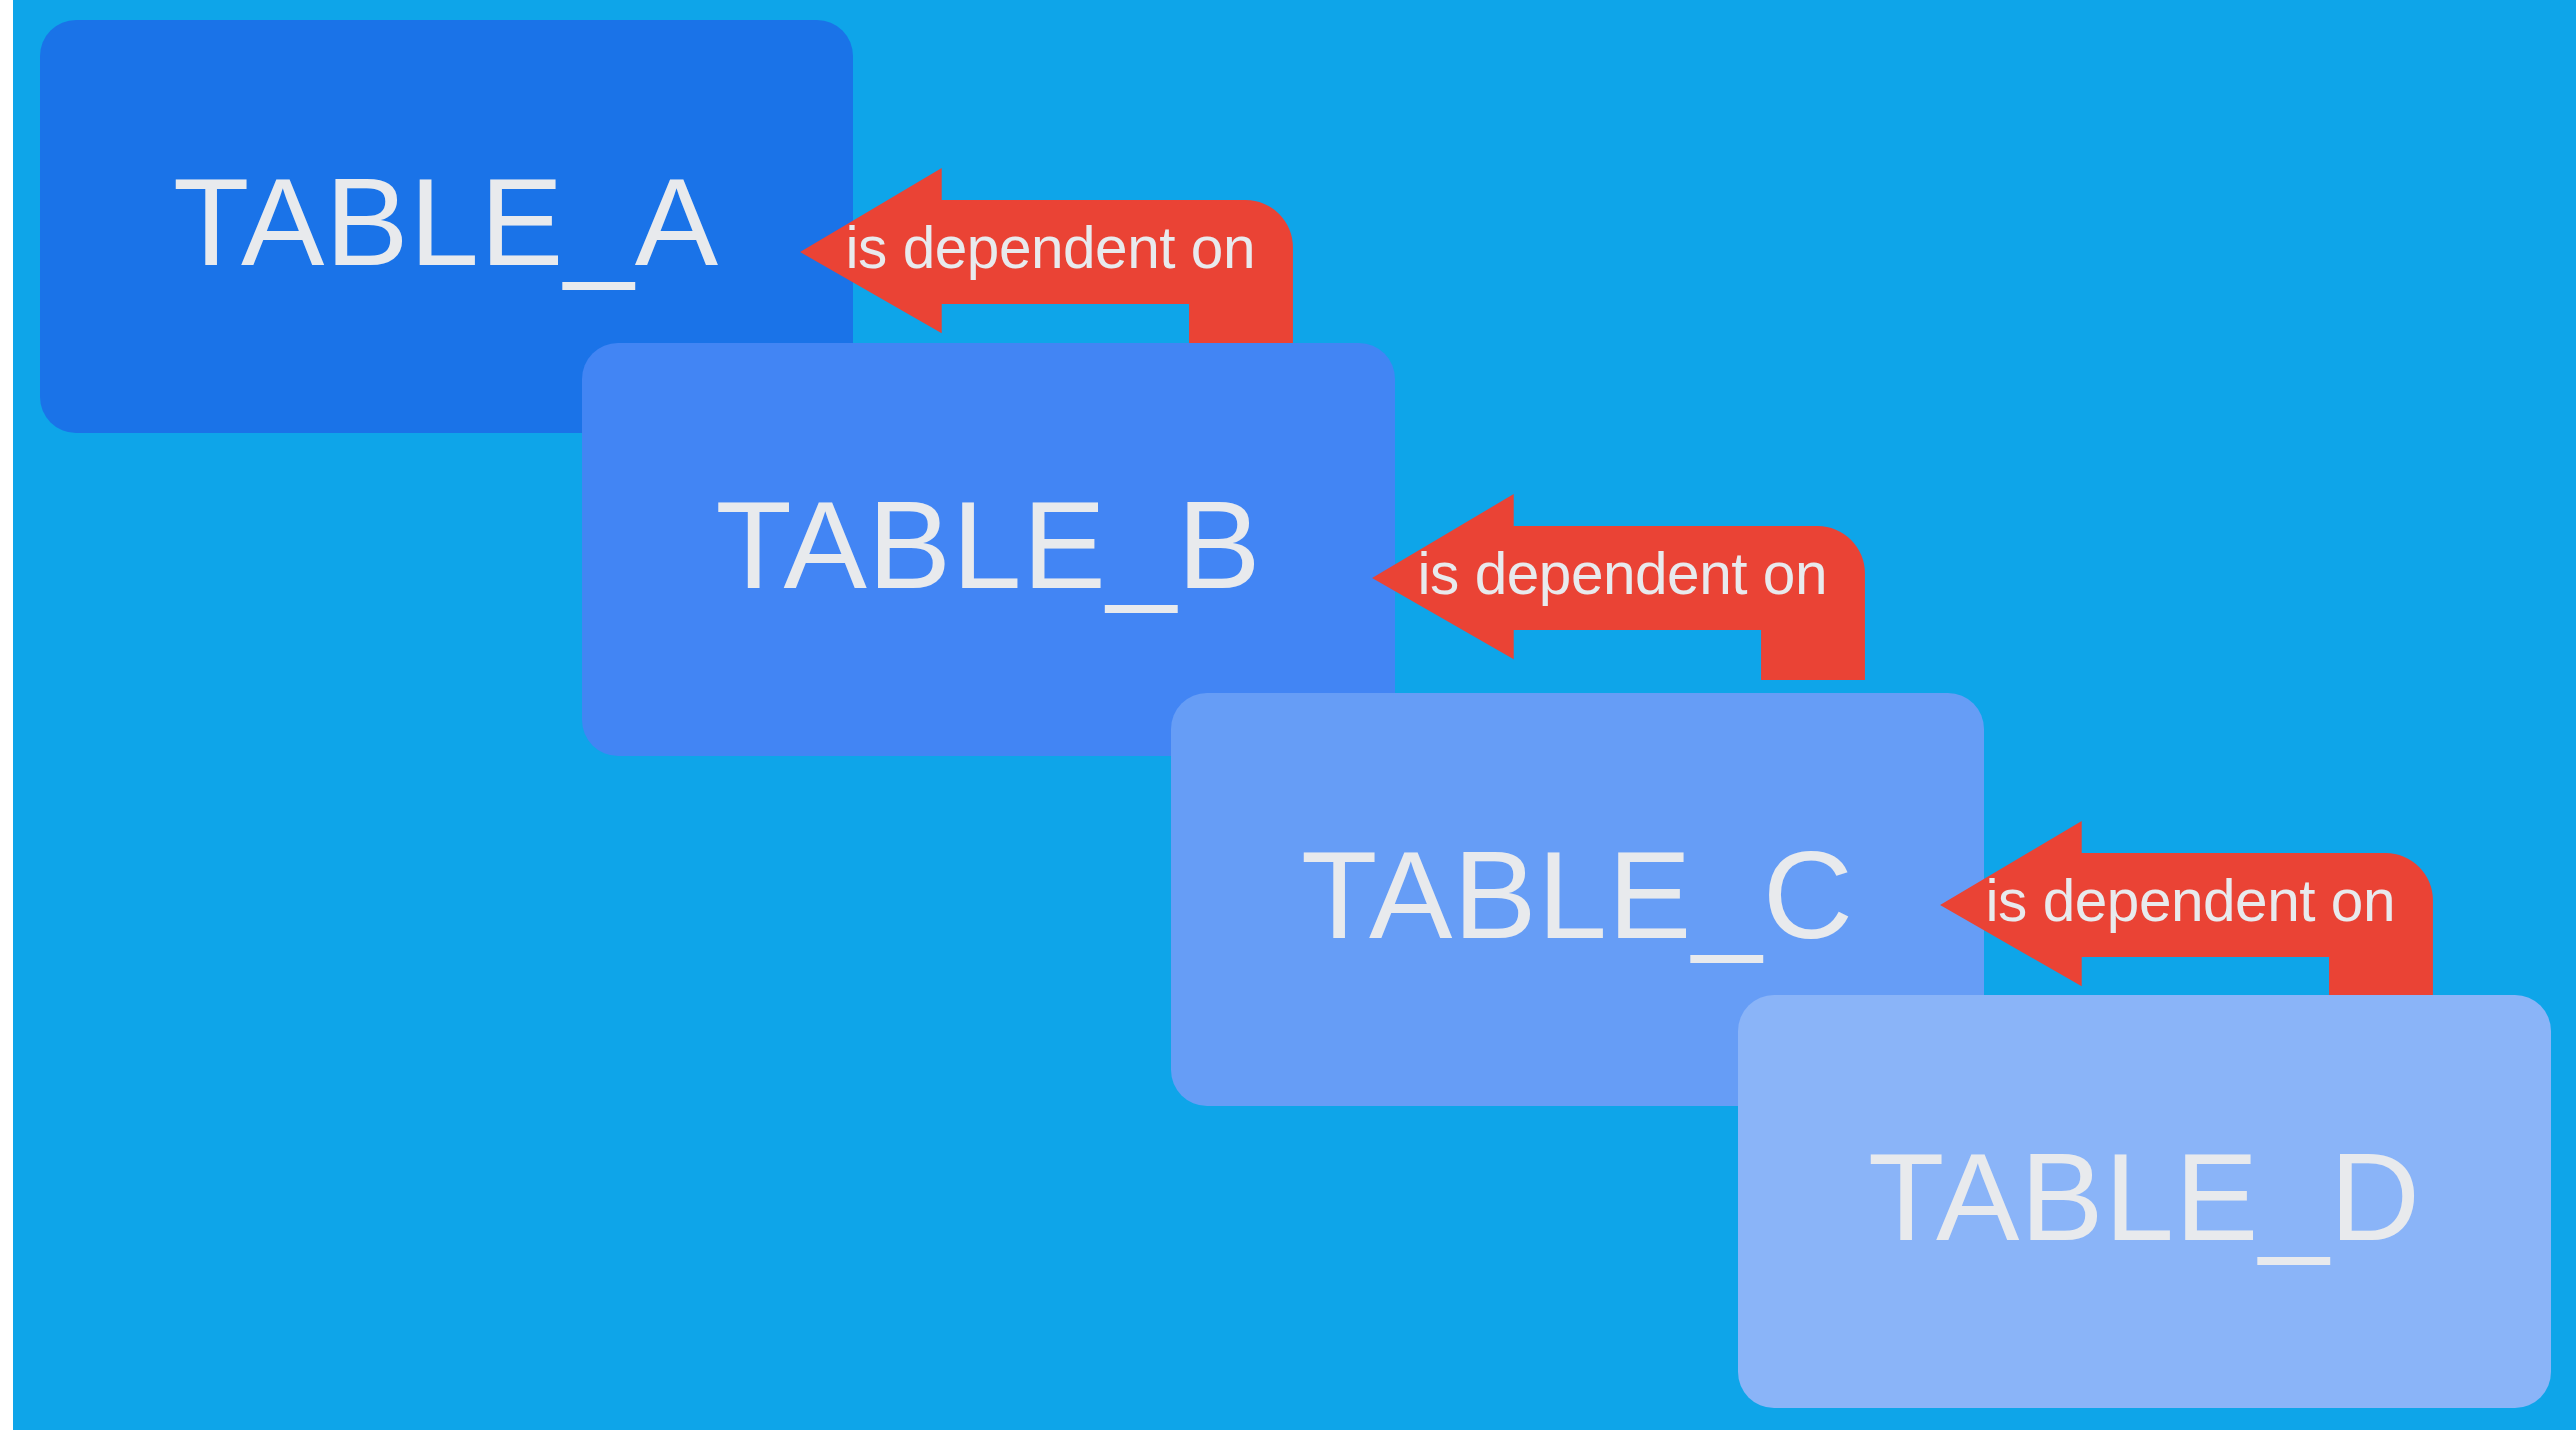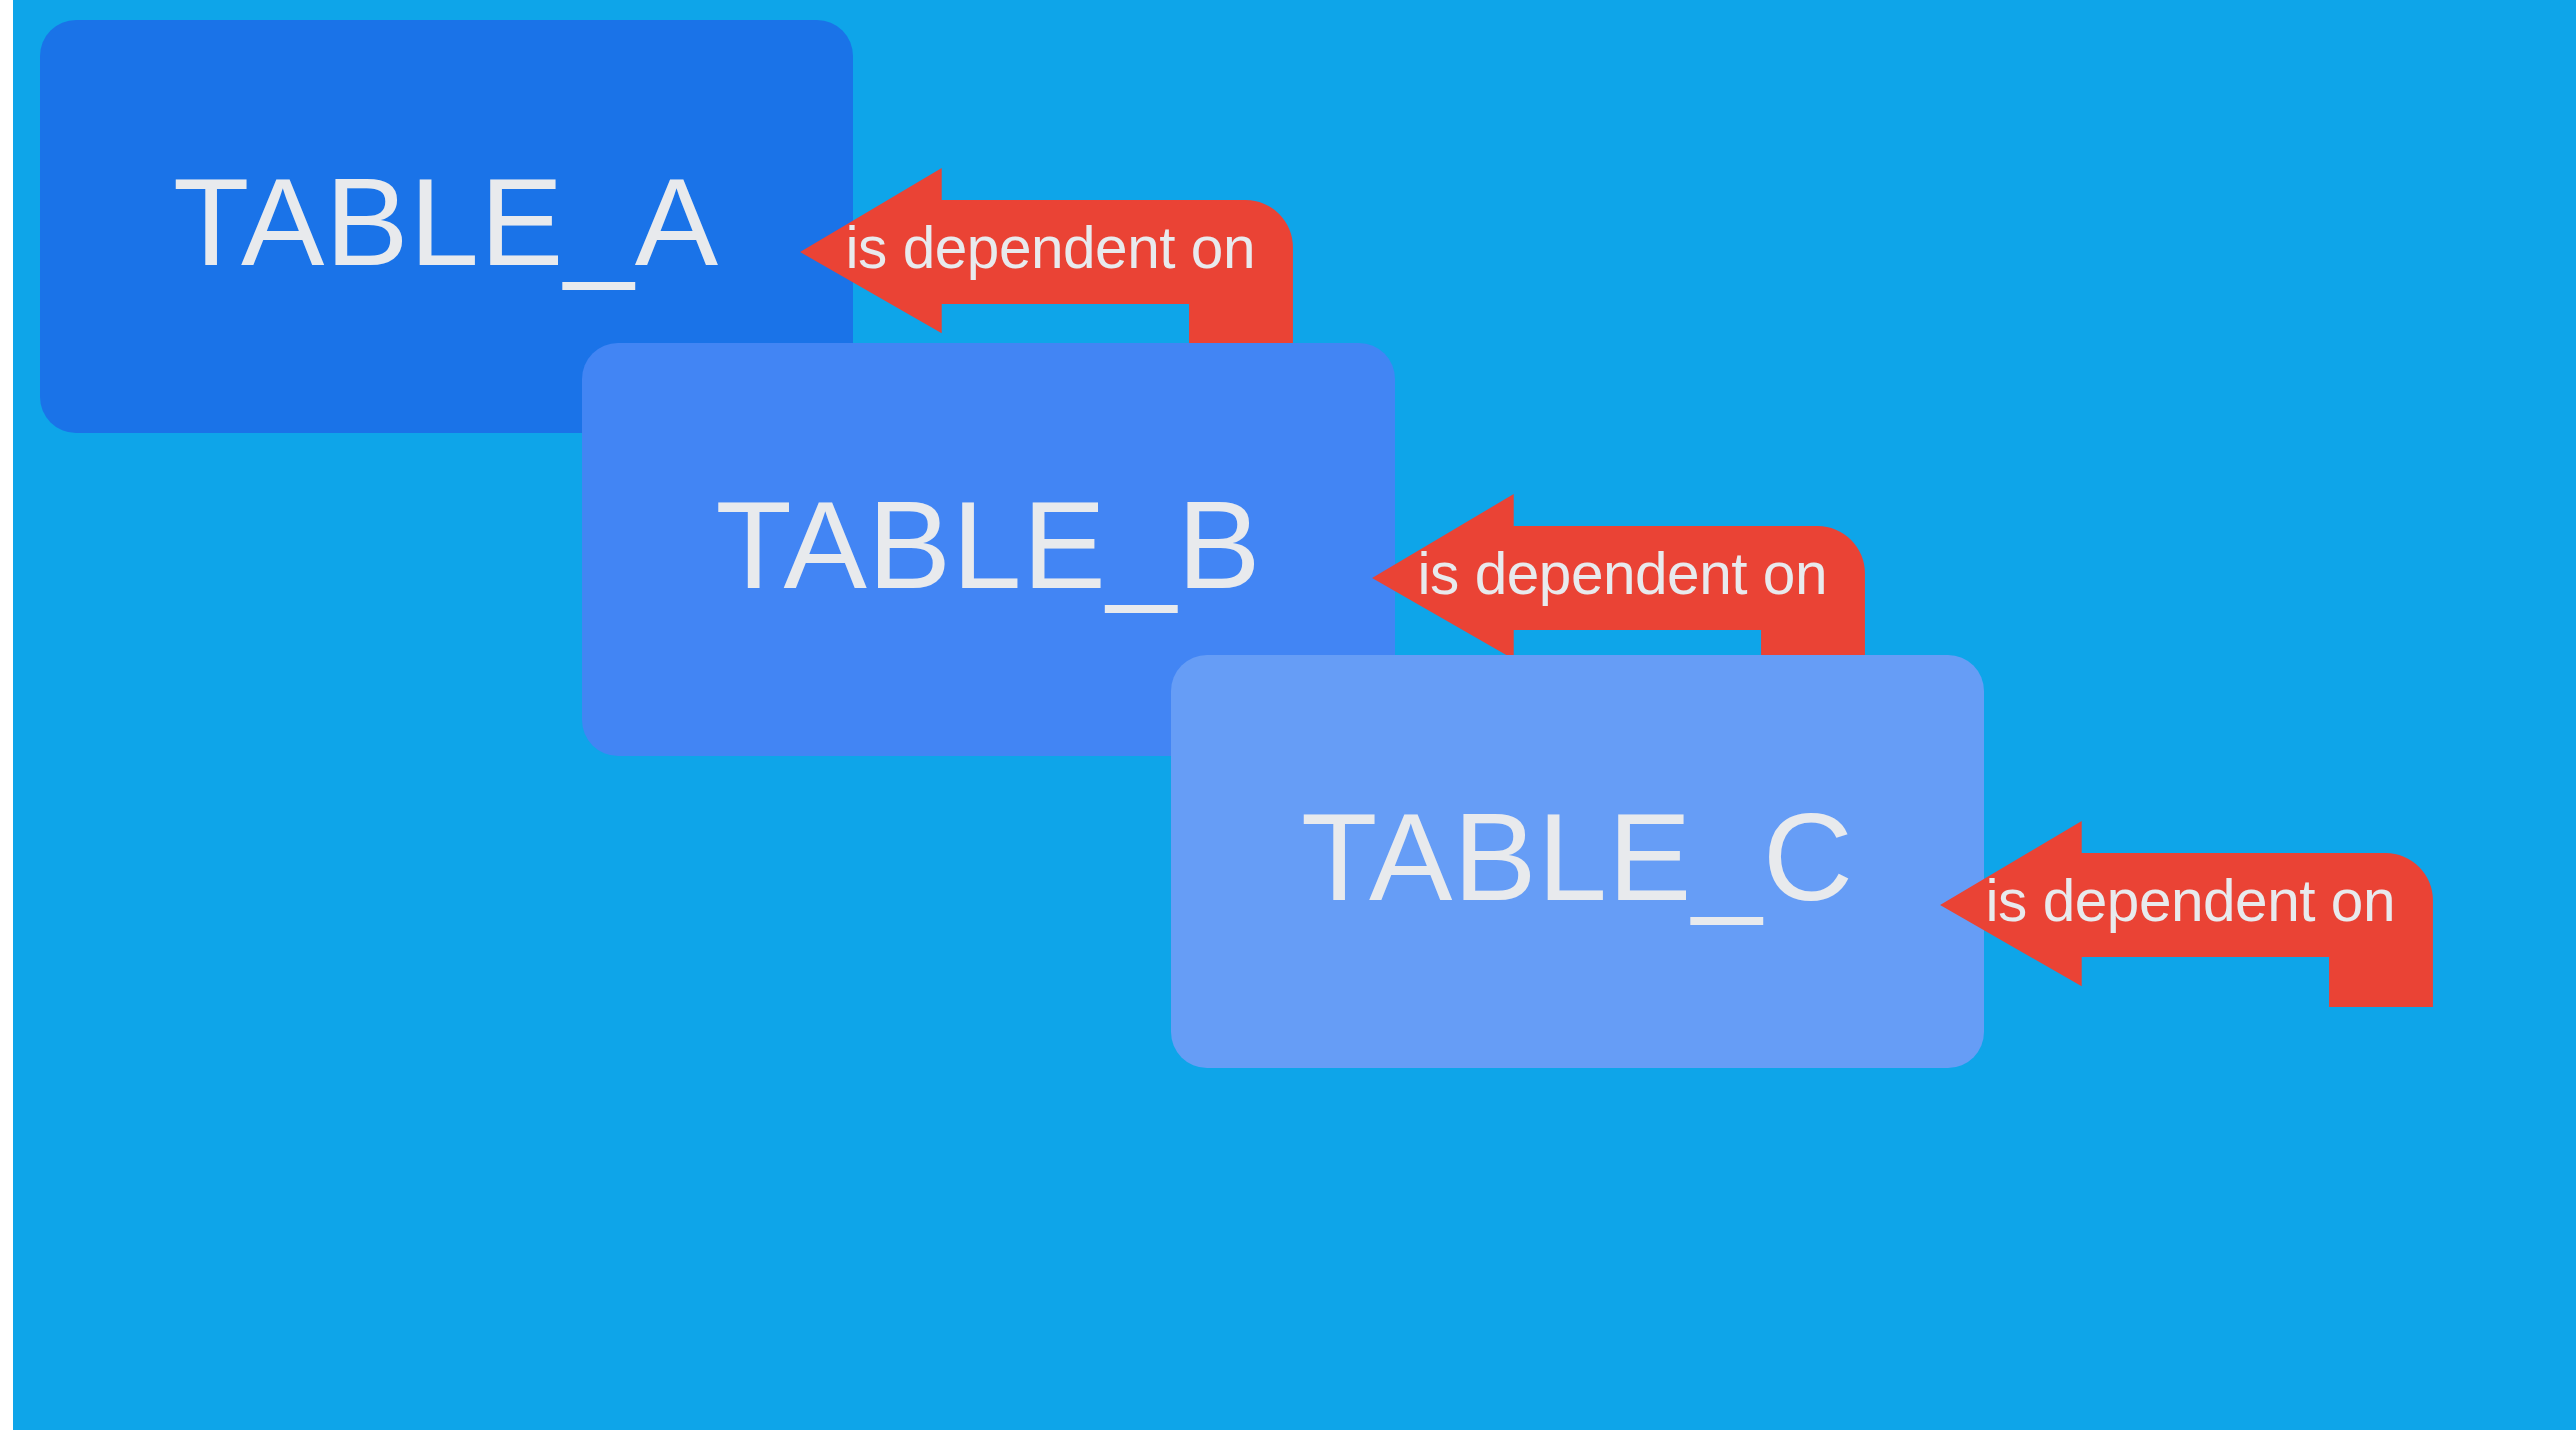--- a/index.html
+++ b/index.html
@@ -28,21 +28,21 @@
   .table-label {
     font-size: 125px;
     font-weight: 300;
     letter-spacing: 0.9px;
     line-height: 1;
     white-space: nowrap;
     padding-bottom: 9.5px;
   }
   .box-a { left: 26.5px;   top: 20px;   }
   .box-b { left: 569px;  top: 343px;  }
-  .box-c { left: 1158px; top: 655px;  }
+  .box-c { left: 1158px; top: 693px;  }
   .box-d { left: 1725px; top: 995px; }
 
   .arrow {
     position: absolute;
     width: 493px;
     height: 186px;
     overflow: visible;
   }
   .arrow-1 { left: 787px;  top: 168px; }
   .arrow-2 { left: 1359px; top: 494px; }
@@ -81,15 +81,18 @@
 
   <div class="table-box box-c" style="background-color: rgb(102, 157, 246);">
     <span class="table-label" style="color: rgb(232, 234, 237);">TABLE_C</span>
   </div>
 
   <svg class="arrow arrow-3" viewBox="0 0 522 197">
     <path d="M 0 89 L 150 0 L 150 34 L 472 34 A 50 50 0 0 1 522 84 L 522 197 L 412 197 L 412 144 L 150 144 L 150 175 Z" fill="#EA4335"></path>
     <text class="arrow-text" x="265" y="106" fill="#E8EAED">is dependent on</text>
   </svg>
 
+  <div class="table-box box-d" style="background-color: rgb(138, 180, 248);">
+    <span class="table-label" style="color: rgb(232, 234, 237);">TABLE_D</span>
+  </div>
 
 </div>
 
 
 </body></html>

